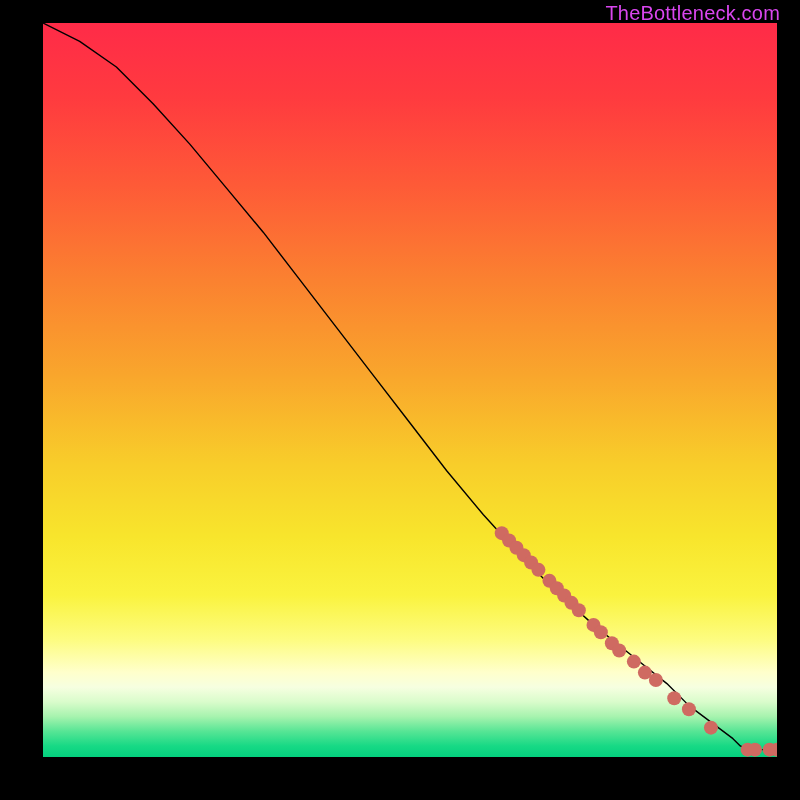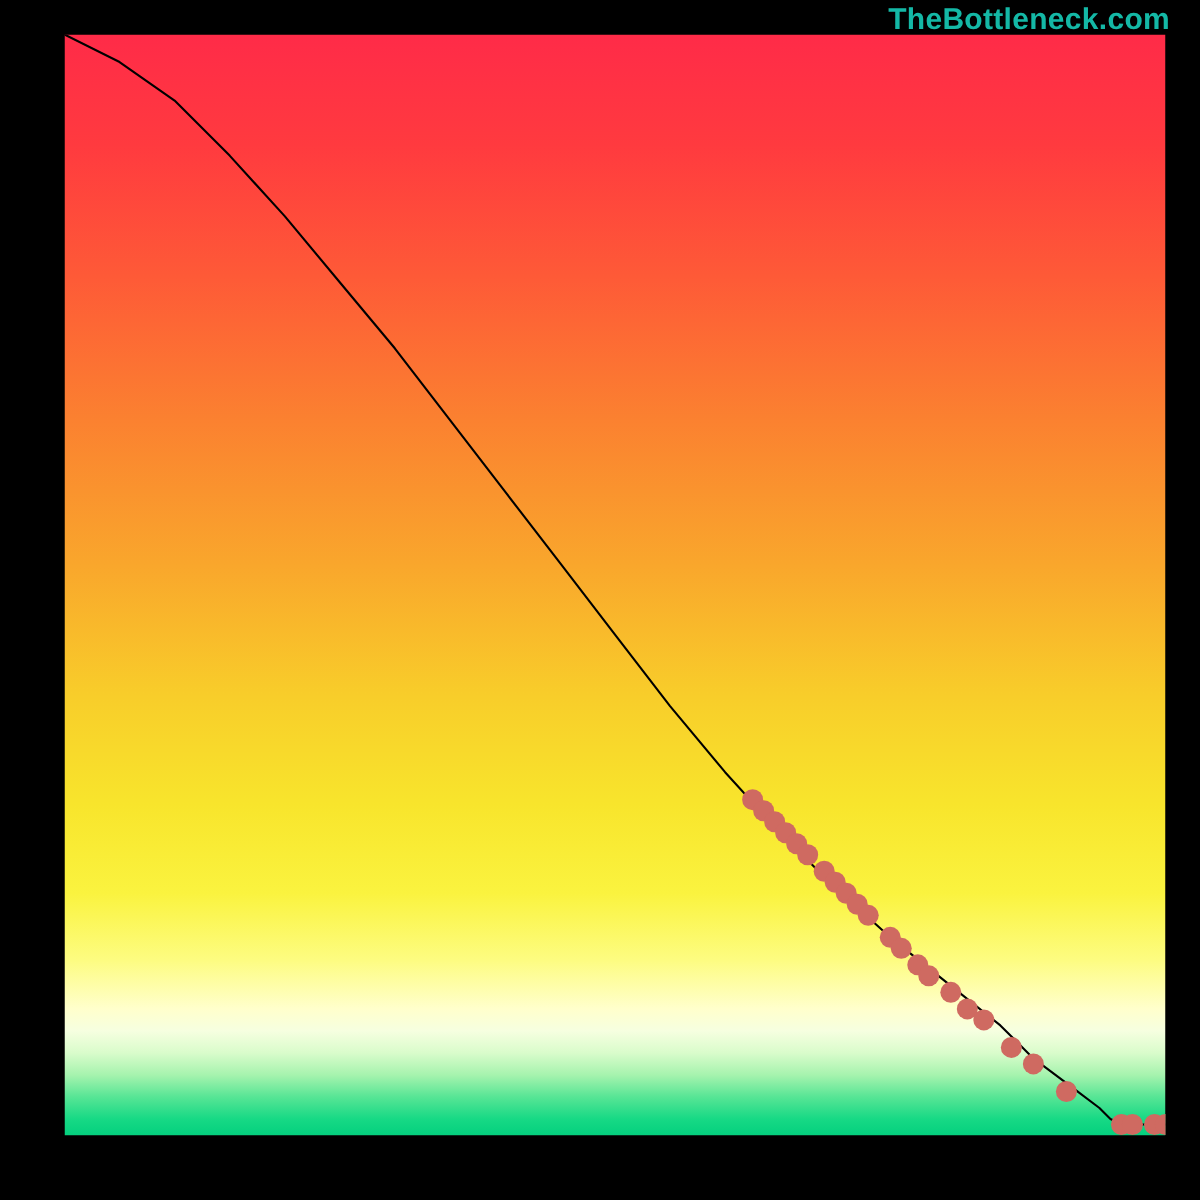--- a/index.html
+++ b/index.html
@@ -23,23 +23,23 @@
     position: absolute;
     left: 43px;
     top: 23px;
     width: 734px;
     height: 734px;
   }
   .watermark {
     position: absolute;
     top: 2px;
     right: 20px;
-    color: #14b8a6;
+    color: #d946ef;
     font-size: 20px;
-    font-weight: 700;
+    font-weight: 400;
     letter-spacing: 0.2px;
     user-select: none;
   }
   svg { display: block; }
 </style>
 </head>
 <body>
 
 <div class="frame">
 

